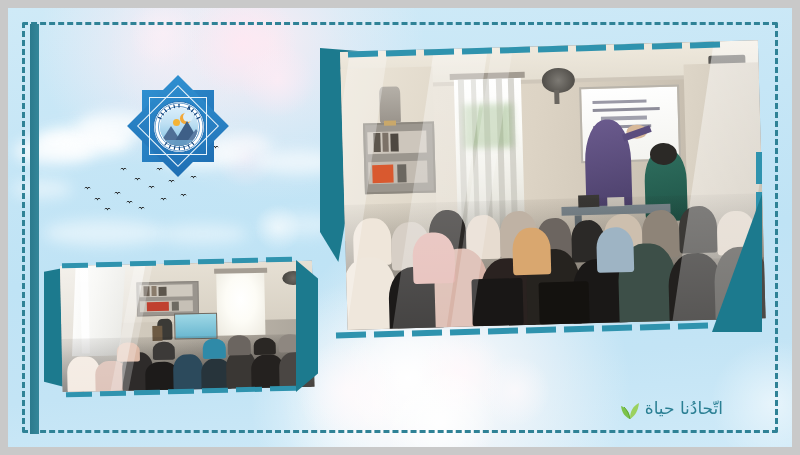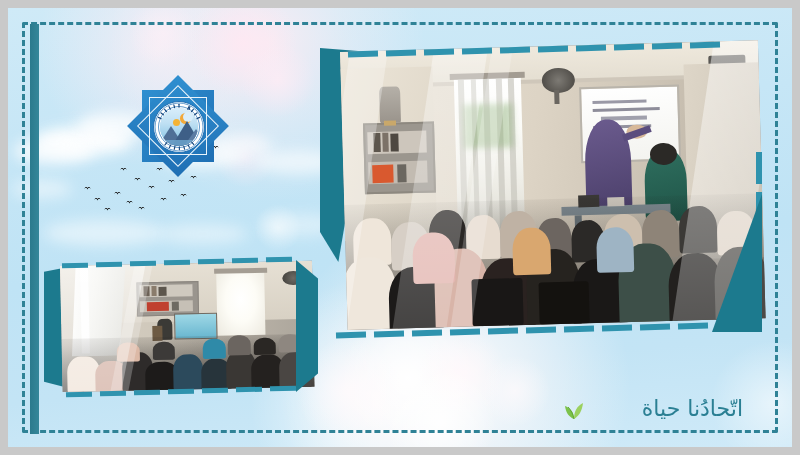--- a/index.html
+++ b/index.html
@@ -70,23 +70,23 @@
     border:1.5px solid #eaf4fb;box-sizing:border-box;background:transparent;}
   .star-inner-b{position:absolute;left:17px;top:17px;width:58px;height:58px;
     border:1.5px solid #eaf4fb;box-sizing:border-box;transform:rotate(45deg);}
   .medal{position:absolute;left:21px;top:21px;width:50px;height:50px;border-radius:50%;
     background:#ffffff;border:1px solid #1f6fb4;overflow:hidden;}
   .medal-inner{position:absolute;left:6px;top:6px;width:38px;height:38px;border-radius:50%;
     background:linear-gradient(180deg,#cfe9f7 0%, #a9d6ef 45%, #7fc0e4 100%);overflow:hidden;}
 
   
   .tagline{
-    position:absolute;left:555px;top:378px;width:180px;height:44px;
-    display:flex;align-items:center;justify-content:space-between;gap:4px;
-    color:#2a7f93;font-size:22px;direction:rtl;
+    position:absolute;left:535px;top:378px;width:180px;height:44px;
+    display:flex;align-items:center;justify-content:flex-start;gap:4px;
+    color:#2a7f93;font-size:17px;direction:rtl;
     font-family:"DejaVu Sans","Liberation Sans",sans-serif;
     letter-spacing:.5px;white-space:nowrap;
   }
 </style>
 </head>
 <body>
 
 <div id="poster">
 
   <div class="sky-panel">

